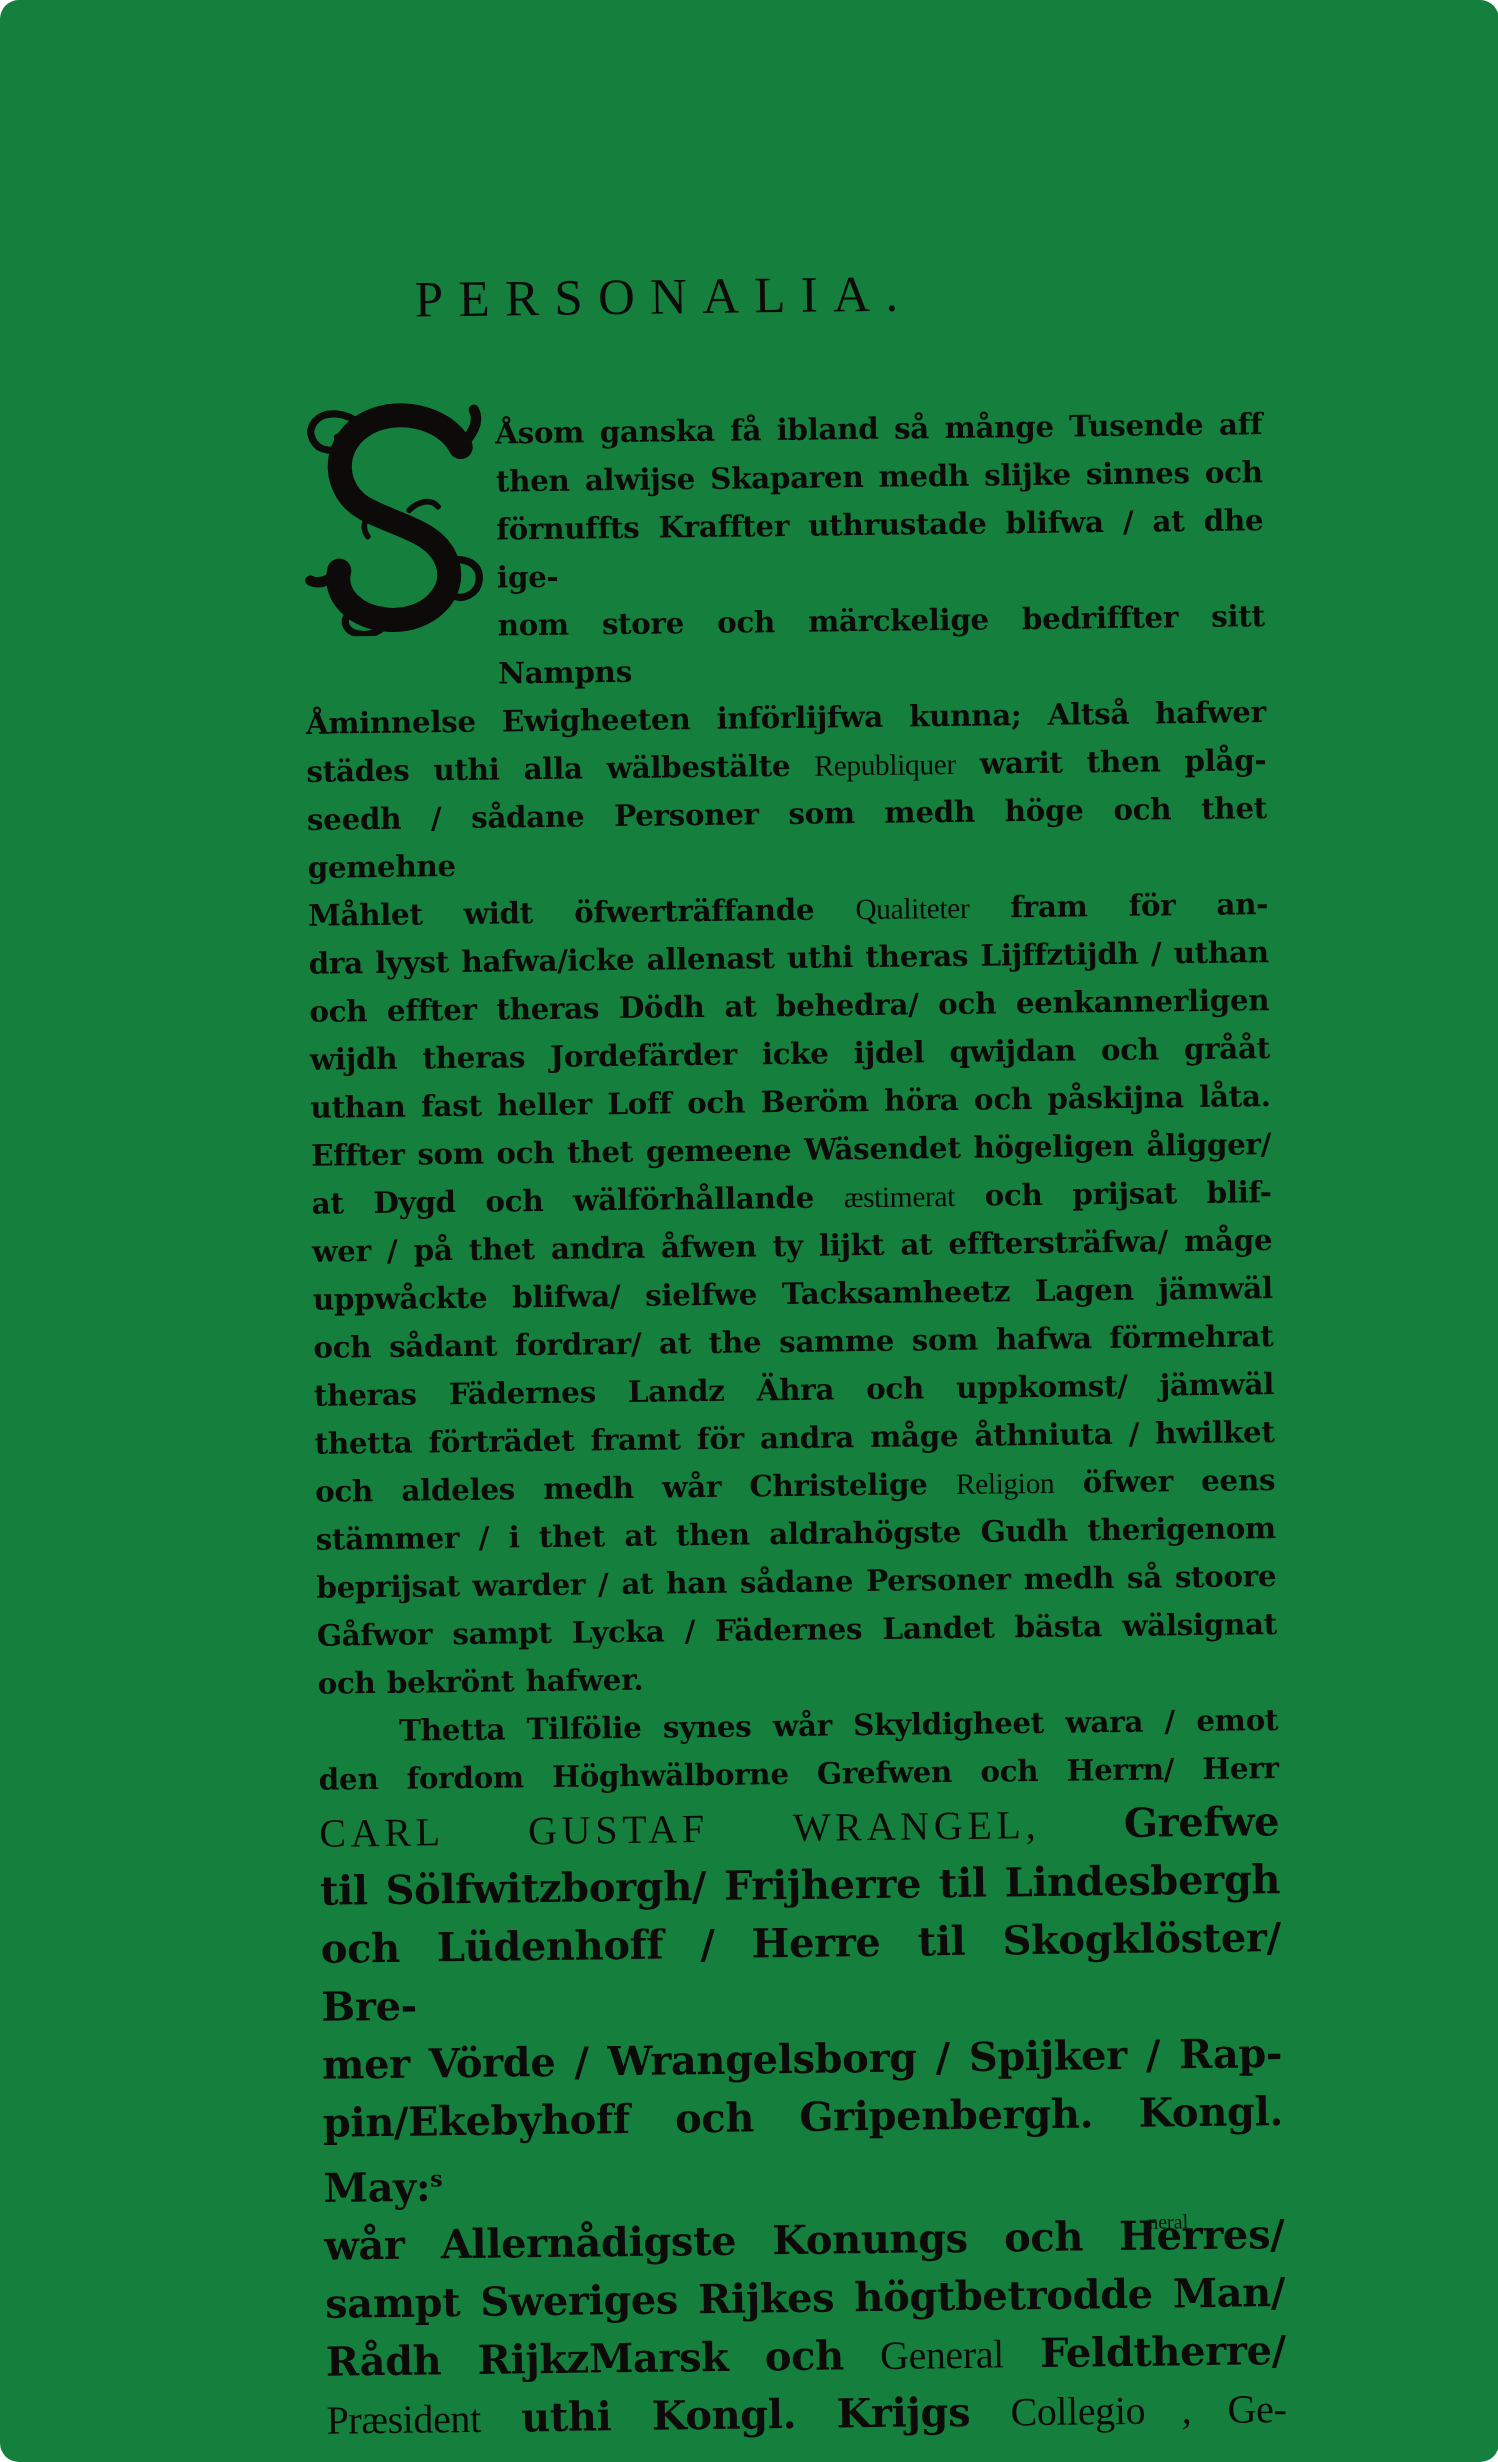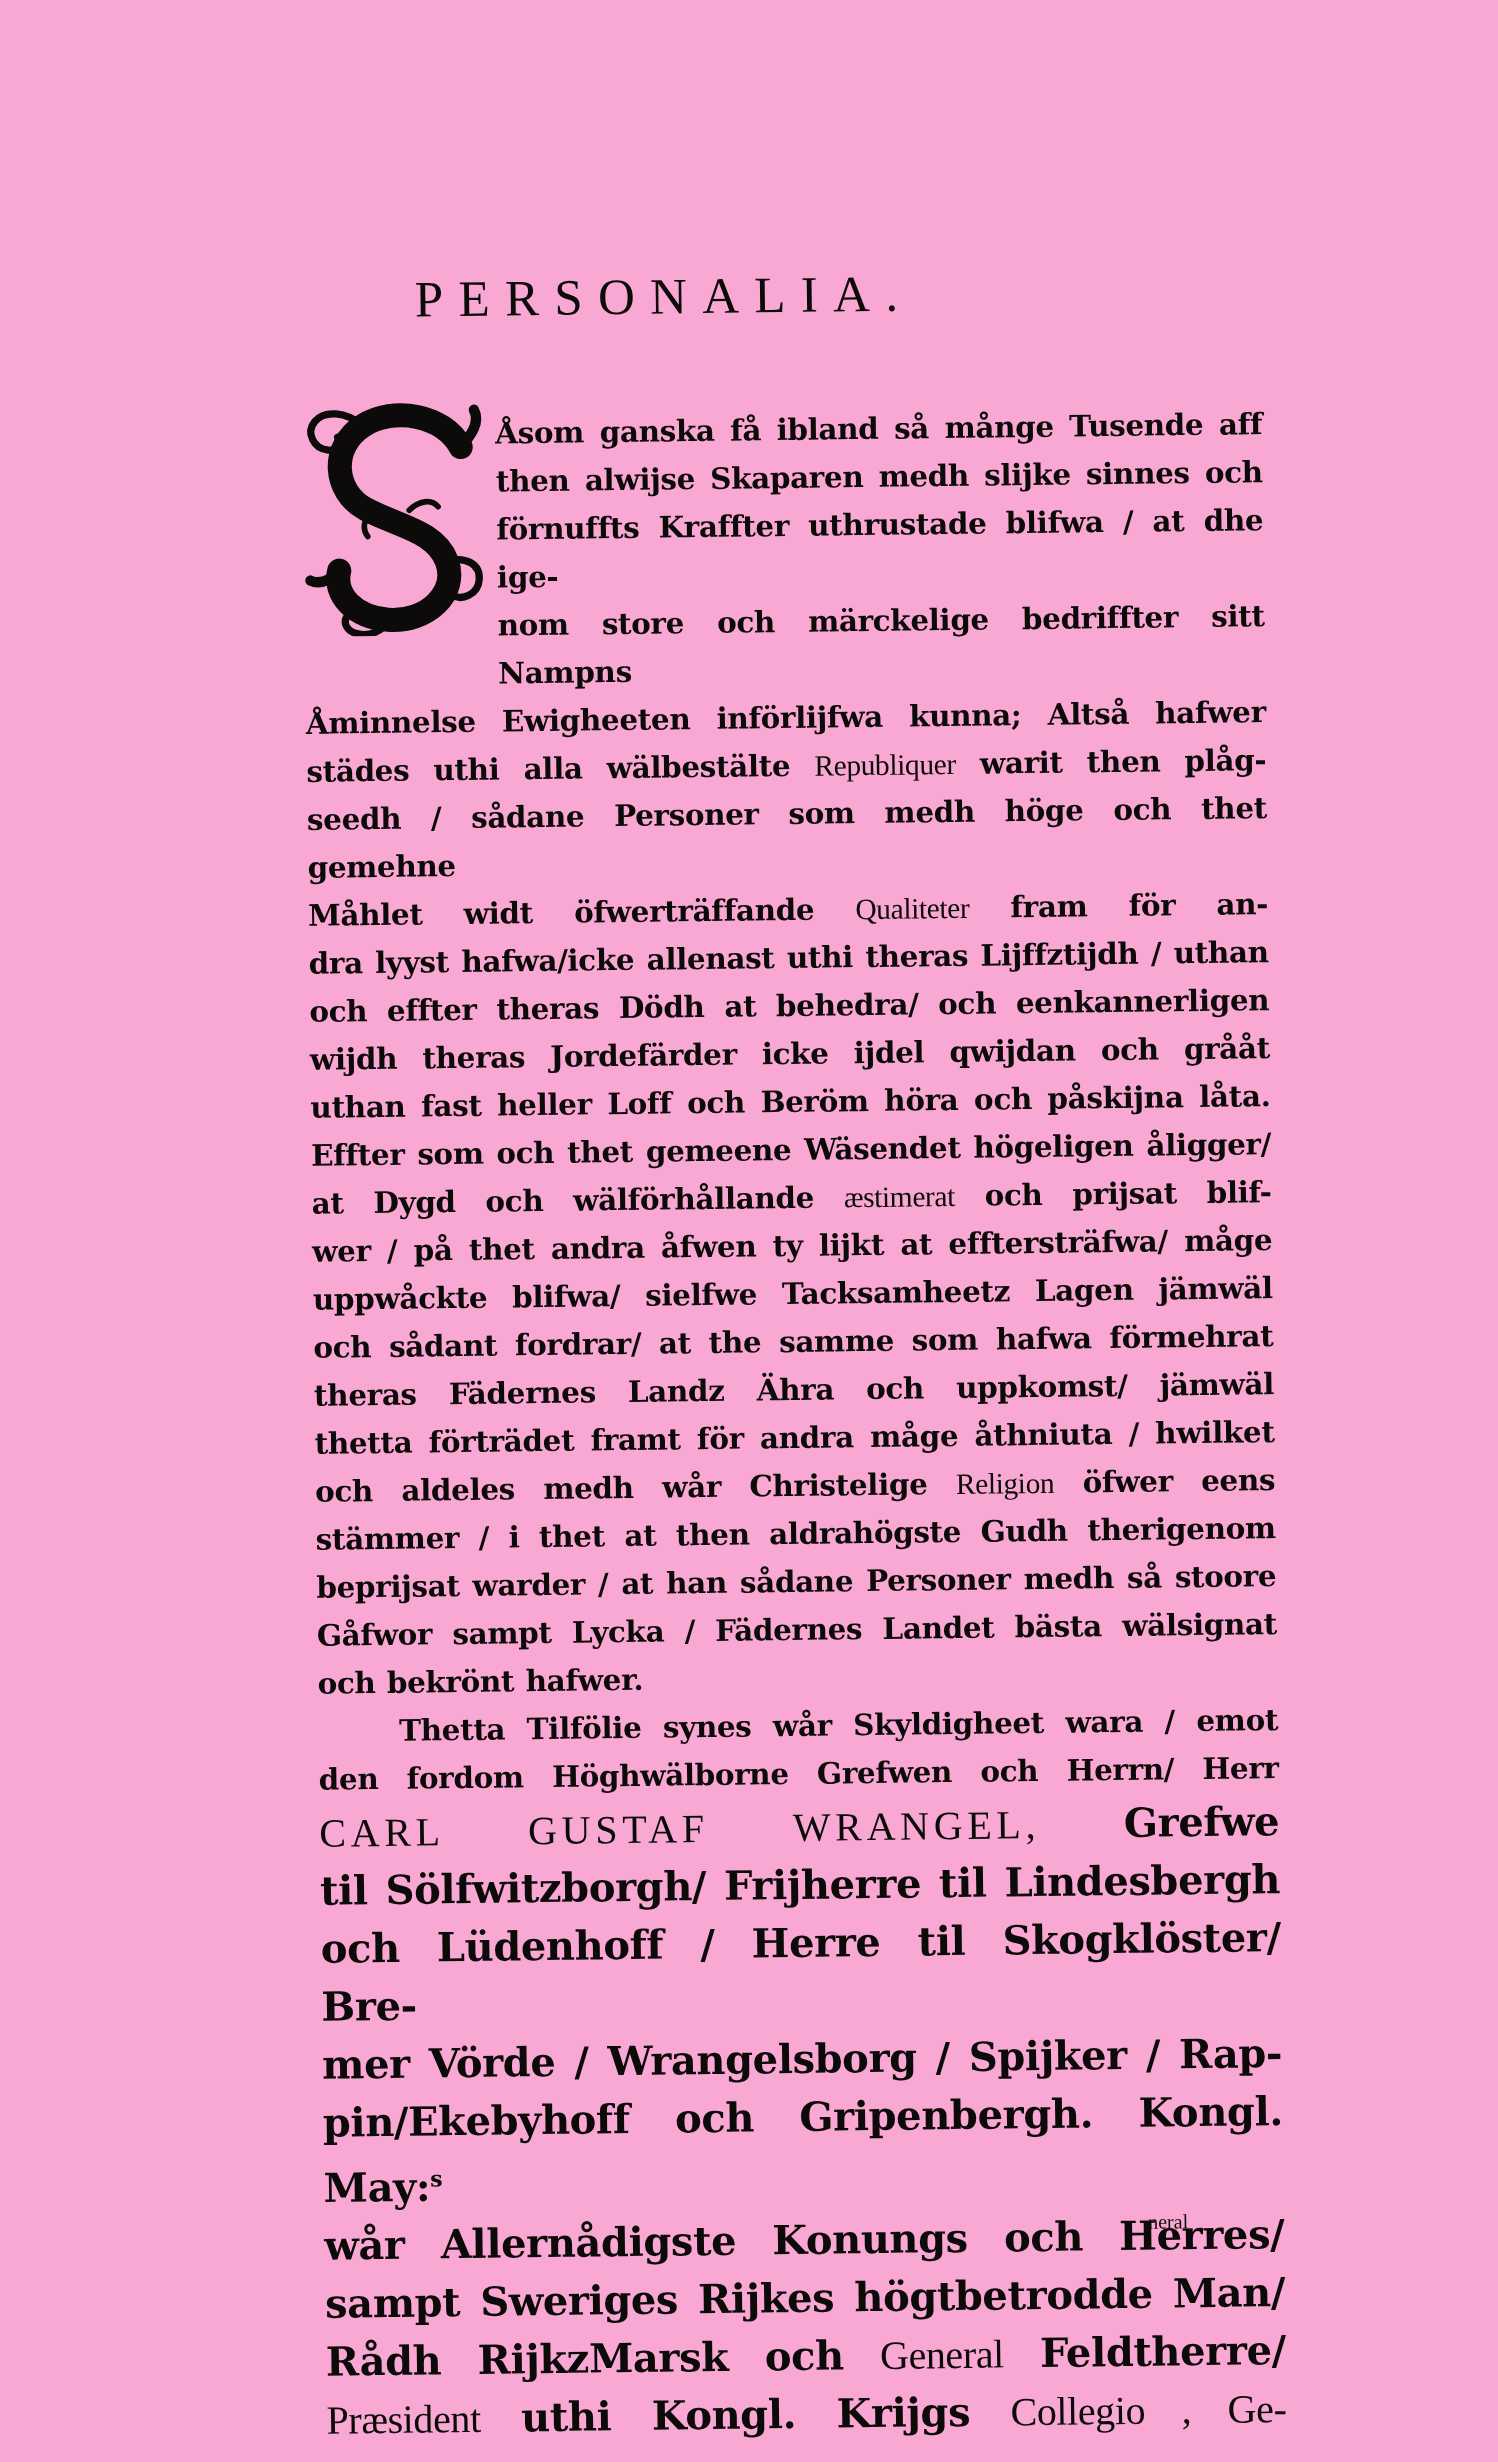--- a/index.html
+++ b/index.html
@@ -1,21 +1,21 @@
 <!DOCTYPE html>
 <html style="font-size:12.4px"><head>
 <meta charset="utf-8">
 <style>
   html,body{margin:0;padding:0;}
   body{
     width:1499px;height:2462px;position:relative;overflow:hidden;
     background:#ffffff;
     font-family:"DejaVu Serif",serif;
   }
-  .page{position:absolute;inset:0;background:#f9a8d4;}
+  .page{position:absolute;inset:0;background:#15803d;border-radius:19px;}
   .content{
     position:absolute;left:309px;top:0;width:960px;height:2462px;
     color:#0c0b09;
     transform:rotate(-0.7deg);
     transform-origin:50% 40%;
   }
   .doc-title{
     position:absolute;top:266px;left:0;width:100%;box-sizing:border-box;
     padding-right:233px;
     text-align:center;

